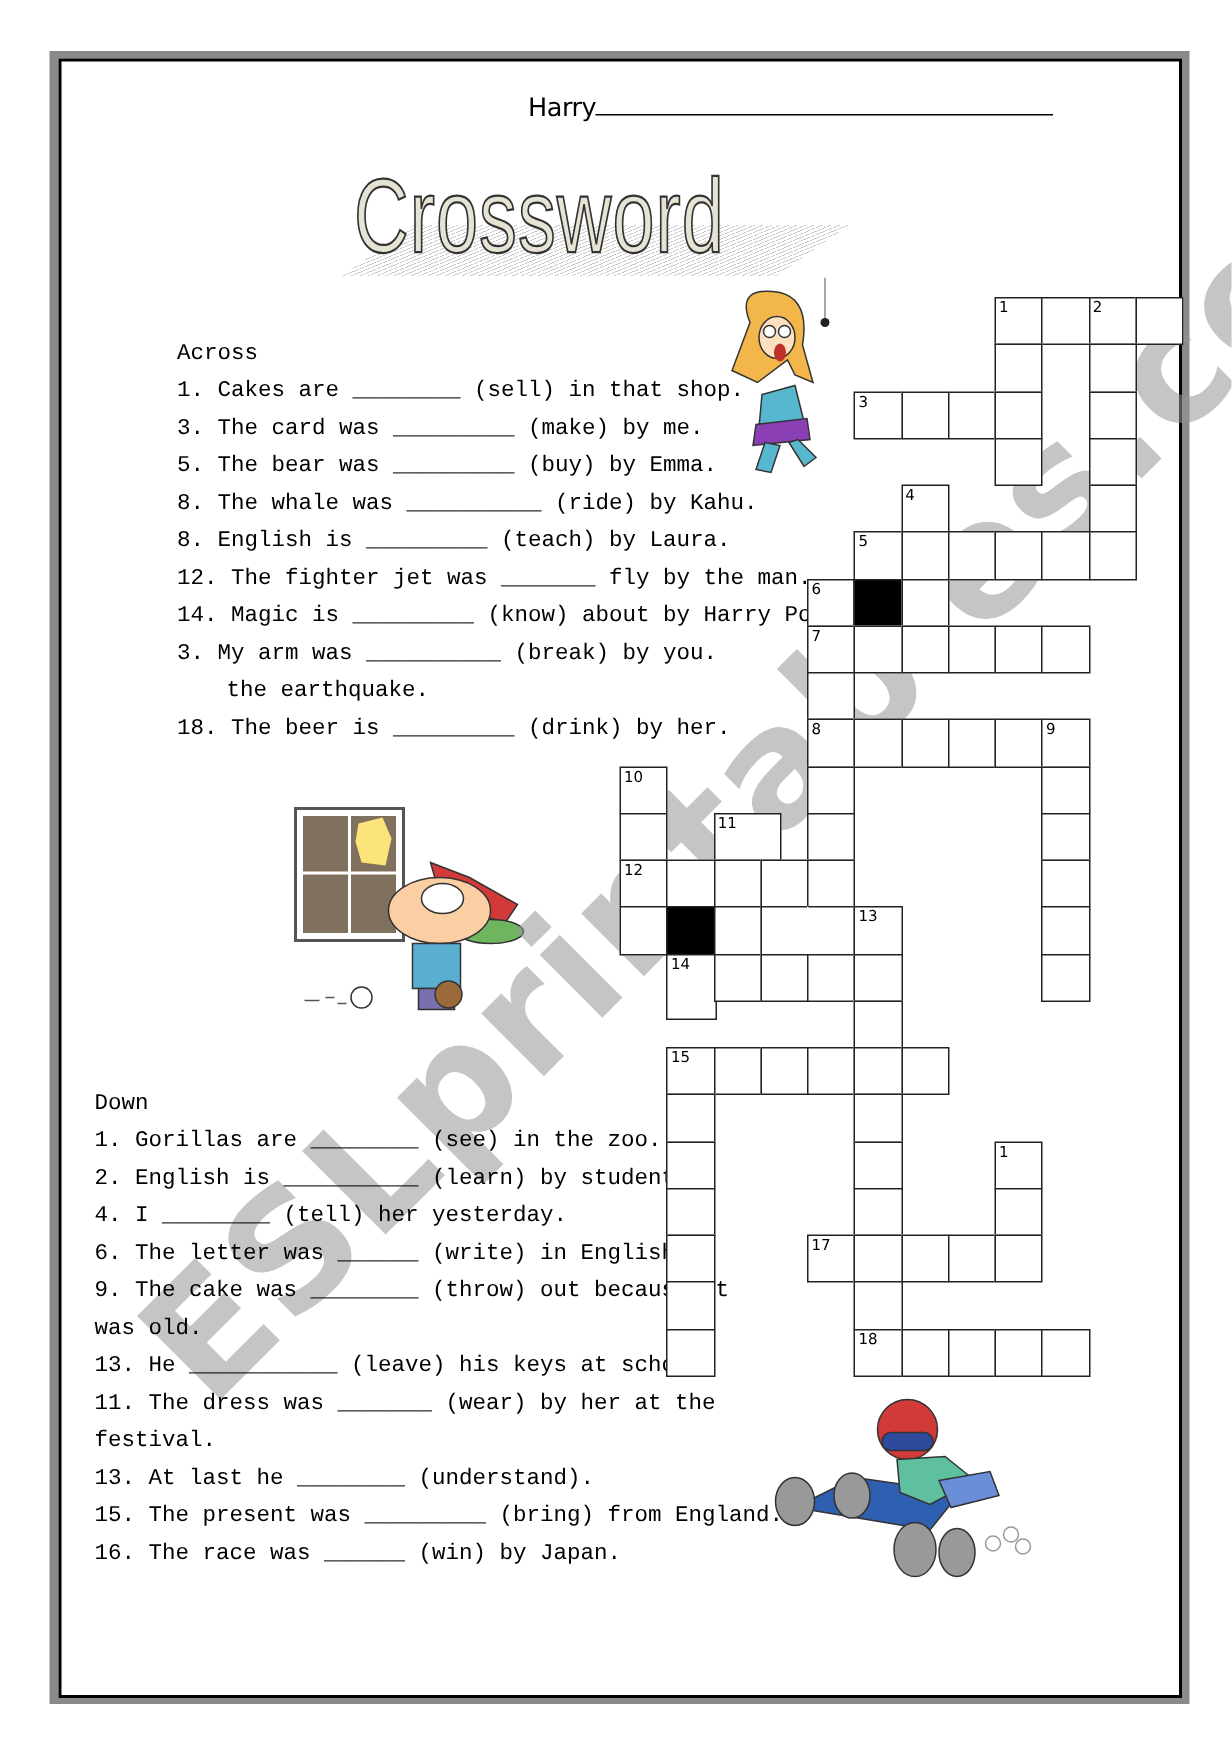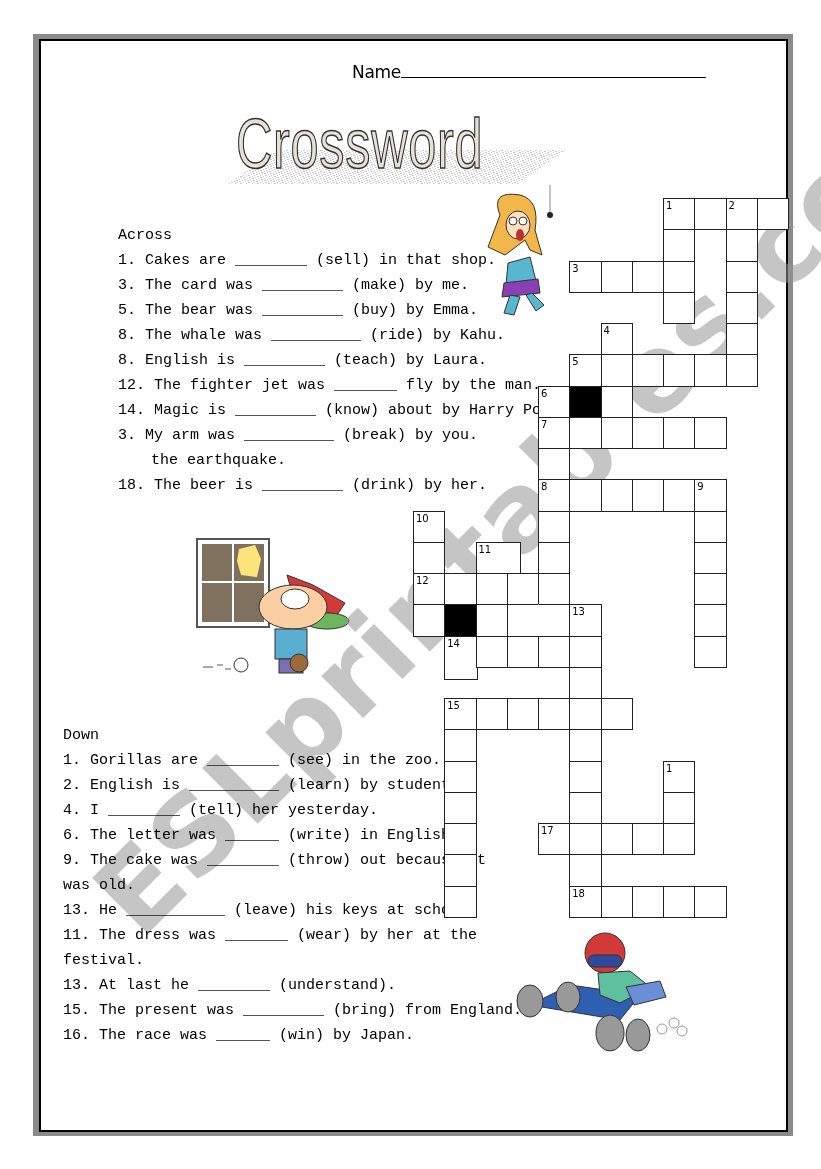--- a/index.html
+++ b/index.html
@@ -37,21 +37,21 @@
                transform:rotate(-45deg); transform-origin:left top; white-space:nowrap; pointer-events:none; letter-spacing:2px; }
   .art { position:absolute; }
 </style>
 </head>
 <body>
 
 <div class="frame-outer"></div>
 <div class="frame-inner"></div>
 
 <div class="name-line">
-  <span>Name</span><span class="blank"></span>
+  <span>Harry</span><span class="blank"></span>
 </div>
 
 <div class="title-shadow"></div>
 <div class="title">Crossword</div>
 
 <svg class="art" style="left:480px;top:185px" width="80" height="140" viewBox="0 0 80 140">
   <line x1="70" y1="0" x2="70" y2="28" stroke="#888" stroke-width="1"></line>
   <circle cx="70" cy="30" r="3" fill="#222"></circle>
   <path d="M20 30 Q10 5 40 10 Q60 15 55 45 L62 70 L50 65 L45 55 L25 70 L8 62 Z" fill="#f2b64a" stroke="#333"></path>
   <ellipse cx="38" cy="40" rx="12" ry="14" fill="#fde0c0" stroke="#333"></ellipse>

